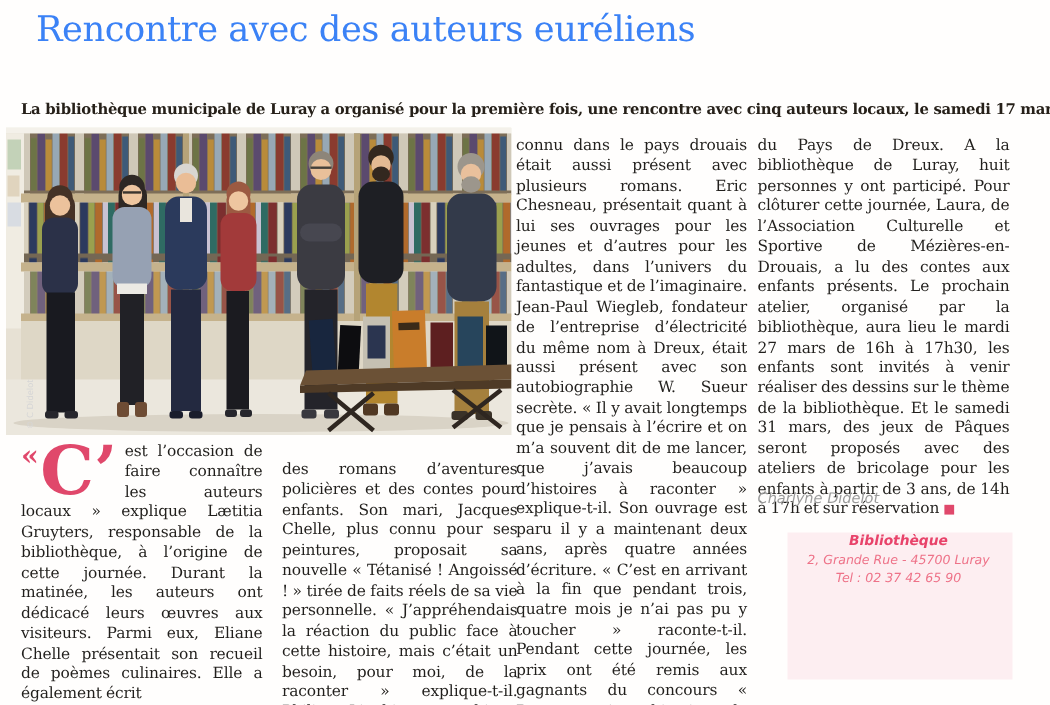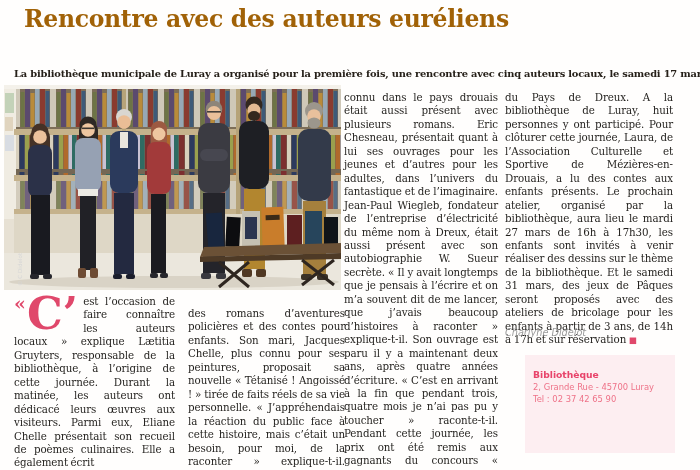--- a/index.html
+++ b/index.html
@@ -3,22 +3,22 @@
 <meta charset="utf-8">
 <style>
   html,body{margin:0;padding:0;}
   body{
     width:700px;height:470px;position:relative;overflow:hidden;
     background:#fffefd;
     font-family:"DejaVu Serif", serif;
   }
   .page-title{
     position:absolute;left:24px;top:5px;
-    font-size:23.5px;line-height:28.5px;font-weight:bold;
-    color:#a16207;letter-spacing:-0.3px;
+    font-size:23.5px;line-height:28.5px;font-weight:normal;
+    color:#3b82f6;letter-spacing:-0.3px;
   }
   .standfirst{
     position:absolute;left:14px;top:68px;width:684px;
     font-size:9.9px;font-weight:bold;color:#262019;
     letter-spacing:-0.2px;white-space:nowrap;
   }
   .photo-wrap{position:absolute;left:4px;top:85px;width:337px;height:205px;}
   .photo-wrap svg{display:block;}
   .bodycol{
     position:absolute;margin:0;
@@ -36,23 +36,23 @@
   .dropcap .guillemet{font-size:19px;vertical-align:19px;letter-spacing:1px;}
   .dropcap .letter{font-size:45px;line-height:36px;}
   .endmark{color:#e0486b;font-size:8.5px;letter-spacing:0;}
   .byline{
     position:absolute;left:505px;top:327px;width:168px;
     font-family:"DejaVu Sans", sans-serif;font-style:italic;
     font-size:9.7px;color:#9b9b9b;
   }
   .infobox{
     position:absolute;left:525px;top:355px;width:150px;height:98px;
-    box-sizing:border-box;padding:14px 10px 6px 8px;
-    background:#fdeef1;text-align:left;
-    font-family:"DejaVu Sans", sans-serif;
+    box-sizing:border-box;padding:0 10px 6px 8px;
+    background:#fdeef1;text-align:center;
+    font-family:"DejaVu Sans", sans-serif;font-style:italic;
     font-size:8.4px;line-height:11.8px;color:#ee7288;
   }
   .infobox .ib-title{
     font-weight:bold;font-size:9.2px;color:#e8436a;margin-bottom:1px;
   }
 </style>
 </head>
 <body>
 
 <div class="page-title">

